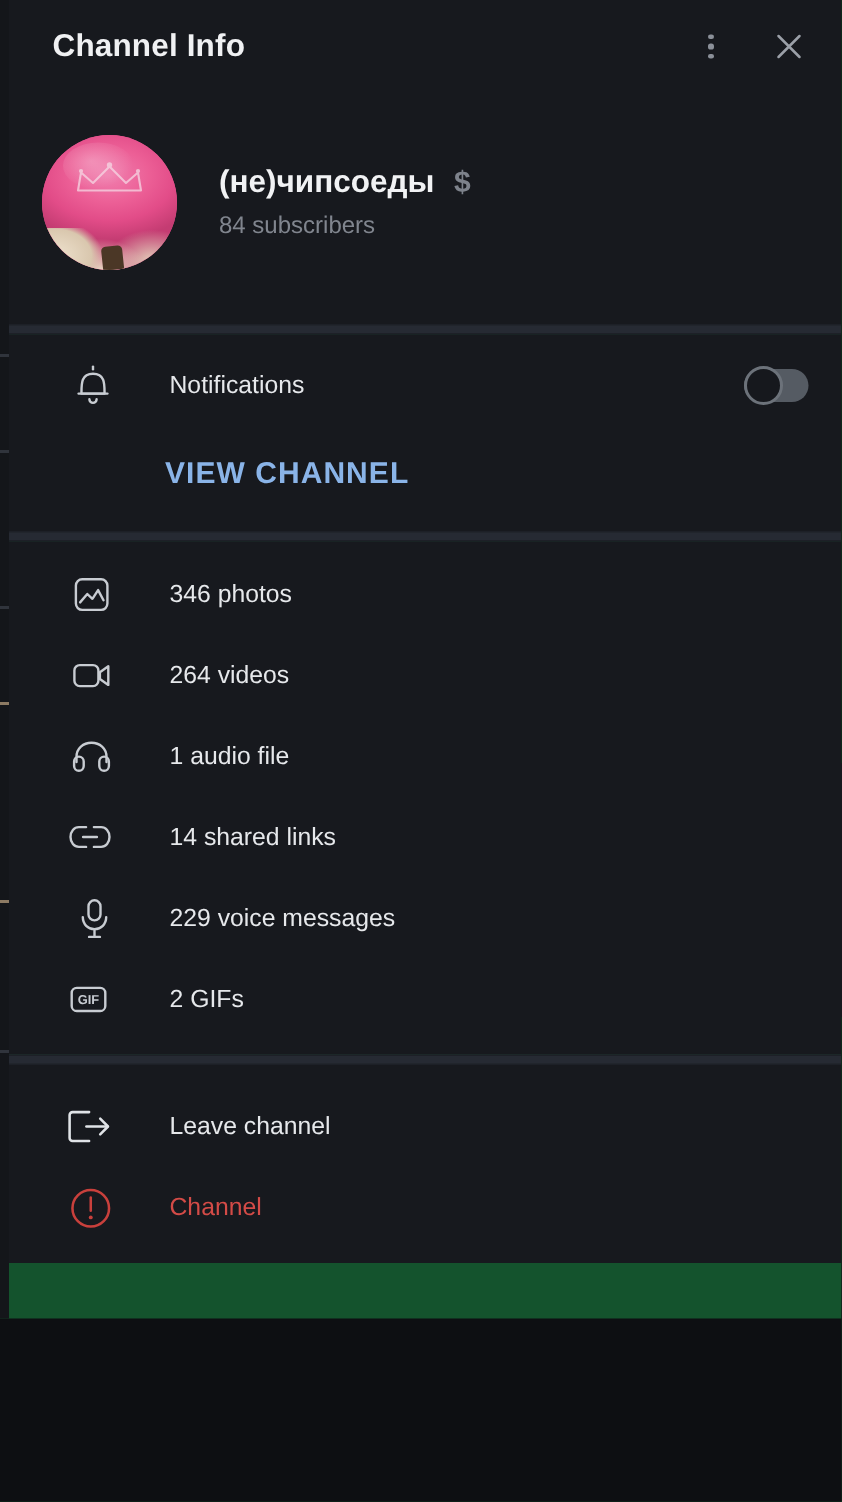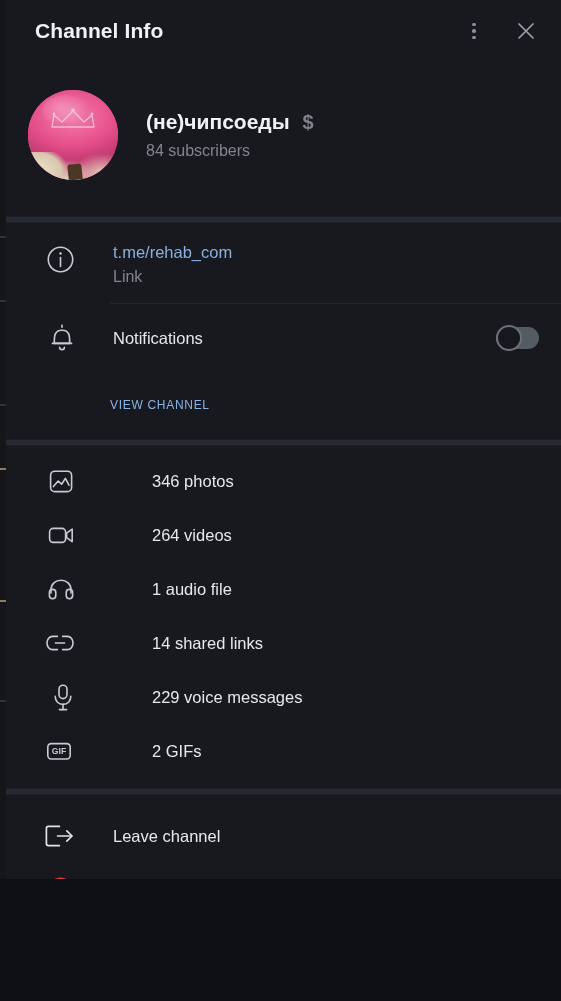--- a/index.html
+++ b/index.html
@@ -236,30 +236,29 @@
     background: #16181d;
     border: 2px solid #6c727a;
   }
 
   
   .action-row {
     padding: 14px 0 26px 110px;
   }
   .action-link {
     display: inline-block;
-    font-size: 12px;
-    font-weight: normal;
+    font-size: 20px;
+    font-weight: bold;
     color: #8ab4e8;
     letter-spacing: 0.7px;
     cursor: pointer;
-    margin-top: 12px;
-  }
-
-  
-  .media-row { min-height: 54px; gap: 39px; }
+  }
+
+  
+  .media-row { min-height: 54px; }
   .media-section { padding: 8px 0 10px 0; }
 
   
   .footer-section { padding: 14px 0 10px 0; }
   .footer-row { min-height: 54px; }
   .danger .row-label { color: #d34b47; }
   .danger .row-icon { color: #c9403c; }
 
   svg { display: block; overflow: visible; }
 </style>
@@ -316,34 +315,20 @@
         <span class="name-badge">$</span>
       </div>
       <div class="profile-sub">84 subscribers</div>
     </div>
   </div>
 
   <div class="band"></div>
 
   <div class="section">
 
-    <div class="row link-row">
-      <div class="row-icon">
-        <svg width="29" height="29" viewBox="0 0 29 29" fill="none" stroke="#c8ccd2" stroke-width="1.6">
-          <circle cx="14.5" cy="14.5" r="12.2"></circle>
-          <circle cx="14.5" cy="8.4" r="1.25" fill="#c8ccd2" stroke="none"></circle>
-          <path d="M14.5 12.6 V21.4" stroke-linecap="round"></path>
-        </svg>
-      </div>
-      <div class="row-body">
-        <span class="row-label link">t.me/rehab_com</span>
-        <span class="row-sub">Link</span>
-      </div>
-      <div class="hairline"></div>
-    </div>
 
     <div class="row notif-row">
       <div class="row-icon">
         <svg width="26" height="28" viewBox="0 0 26 28" fill="none" stroke="#c8ccd2" stroke-width="1.6" stroke-linecap="round" stroke-linejoin="round">
           <path d="M13 3.2 V1.4"></path>
           <path d="M5.3 19.4 C5.3 13 5.0 6.2 13 6.2 C21 6.2 20.7 13 20.7 19.4 Z"></path>
           <path d="M3.4 19.4 H22.6"></path>
           <path d="M10.6 23.2 C10.6 24.6 11.7 25.6 13 25.6 C14.3 25.6 15.4 24.6 15.4 23.2"></path>
         </svg>
       </div>

